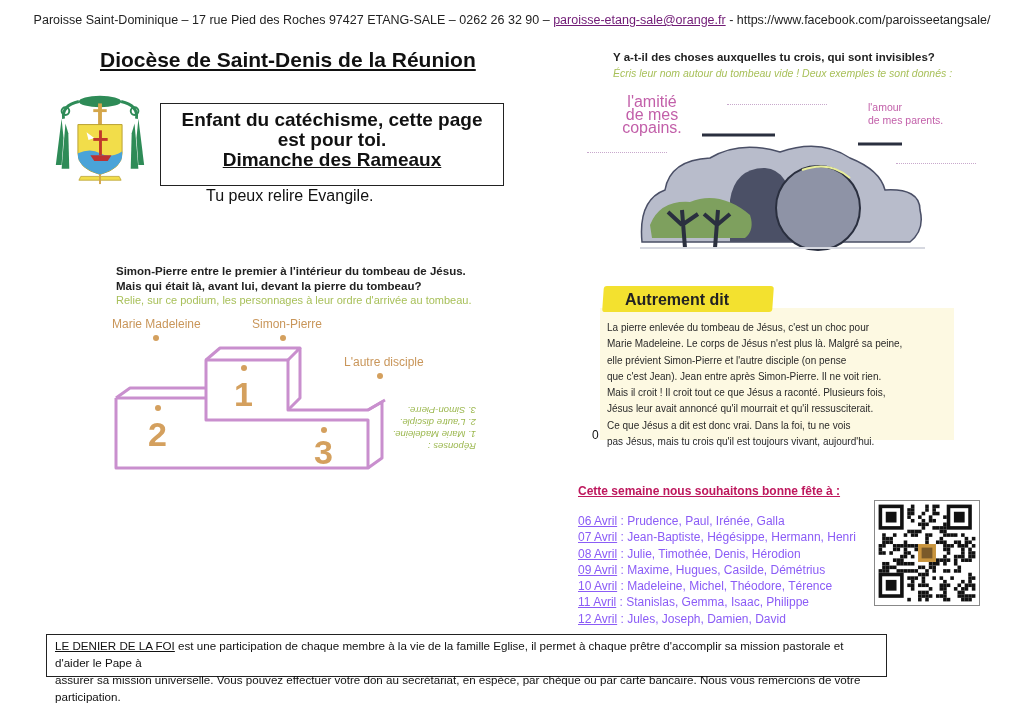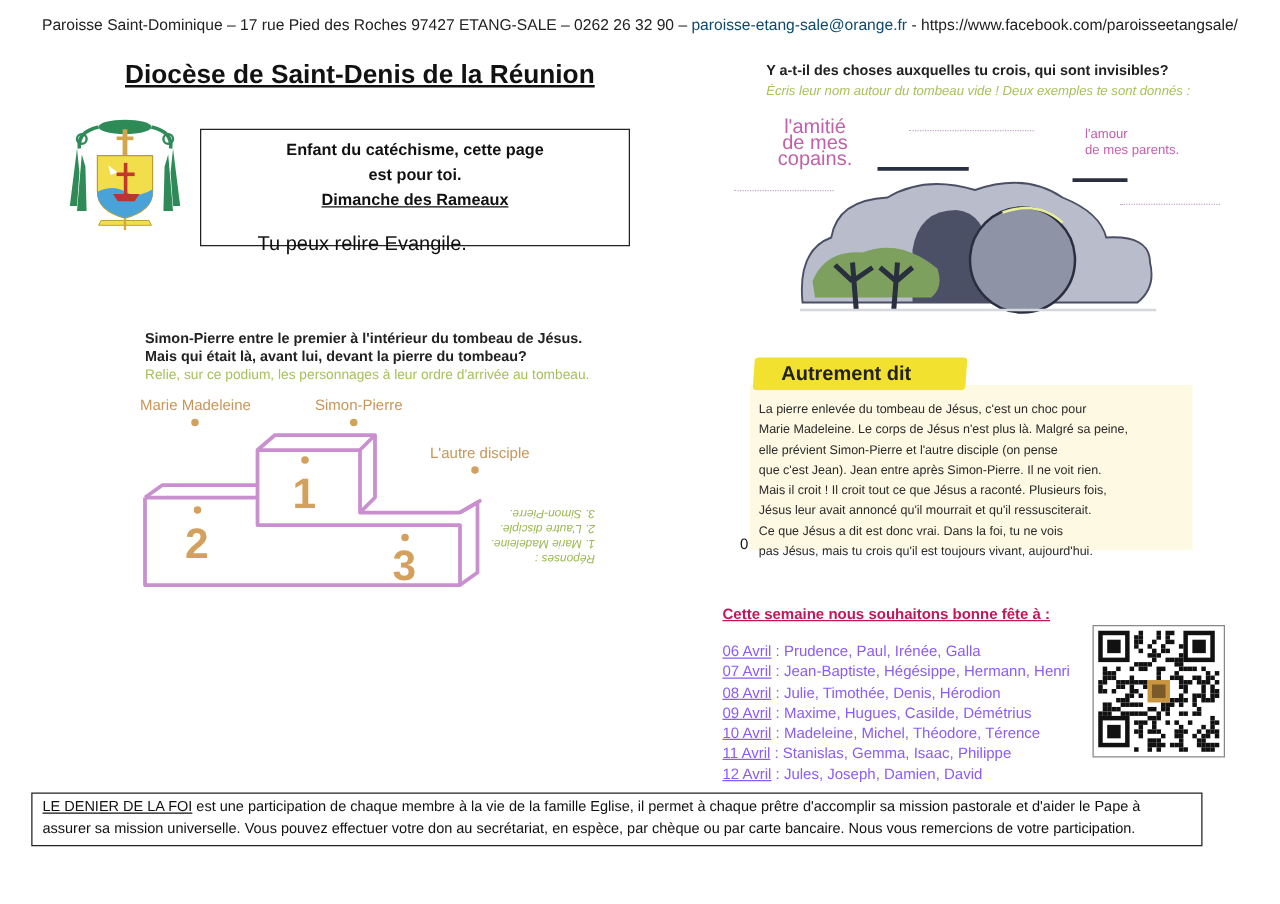--- a/index.html
+++ b/index.html
@@ -1,22 +1,22 @@
 <!DOCTYPE html>
 <html><head>
   <meta charset="utf-8">
   <style>
     html, body { margin:0; padding:0; background:#ffffff; }
     body { width:1024px; height:723px; position:relative; overflow:hidden; font-family:"Liberation Sans", sans-serif; color:#111; }
     .abs { position:absolute; }
     .header-line { left:0; top:13px; width:1024px; text-align:center; font-size:12.5px; color:#222; }
-    .header-line a { color:#0c4a6e; }
+    .header-line a { color:#701a75; text-decoration:underline; }
     .diocese { left:100px; top:48px; font-size:21px; font-weight:bold; text-decoration:underline; color:#111; }
     .coat { left:52px; top:90px; width:96px; height:96px; }
-    .kidbox { left:160px; top:103px; width:344px; height:94px; border:1.5px solid #222; box-sizing:border-box; text-align:center; font-size:13px; font-weight:bold; line-height:20px; padding-top:6px; }
+    .kidbox { left:160px; top:103px; width:344px; height:83px; border:1.5px solid #222; box-sizing:border-box; text-align:center; font-size:19px; font-weight:bold; line-height:20px; padding-top:6px; }
     .kidbox .u { text-decoration:underline; }
     .relire { left:206px; top:187px; font-size:16px; color:#111; }
     .q1 { left:116px; top:264px; font-size:11.5px; font-weight:bold; color:#222; line-height:15px; }
     .q1-hint { left:116px; top:294px; font-size:11px; color:#a8c05a; }
     .podium-svg { left:100px; top:310px; width:380px; height:180px; }
     .pod-label { font-family:"Liberation Sans", sans-serif; font-size:12px; fill:#c9965a; }
     .pod-num { font-family:"Liberation Sans", sans-serif; font-size:34px; font-weight:bold; fill:#d4a05e; }
     .answers { left:390px; top:404px; width:86px; transform:rotate(180deg); font-size:9.5px; font-style:italic; color:#9cb850; line-height:12px; }
     .q2 { left:613px; top:51px; font-size:11.5px; font-weight:bold; color:#222; }
     .q2-hint { left:613px; top:67px; font-size:10.5px; font-style:italic; color:#a8c05a; }
@@ -26,21 +26,21 @@
     .tomb-svg { left:580px; top:130px; width:400px; height:130px; }
     .autrement-box { left:600px; top:308px; width:354px; height:132px; background:#fdf9e2; }
     .autrement-title { left:603px; top:286px; width:170px; height:26px; background:#f3e12f; border-radius:3px; transform:skewX(-4deg); }
     .autrement-title-text { left:625px; top:291px; font-size:16px; font-weight:bold; color:#222; }
     .autrement-text { left:607px; top:320px; width:350px; font-size:10px; line-height:16.3px; color:#2a2a2a; }
     .zero { left:592px; top:428px; font-size:12px; color:#111; }
     .fete-title { left:578px; top:484px; font-size:12px; font-weight:bold; text-decoration:underline; color:#be185d; }
     .fete-list { left:578px; top:513px; font-size:12px; line-height:16.3px; color:#8b5cf6; }
     .fete-list .d { text-decoration:underline; }
     .qr { left:874px; top:500px; width:106px; height:106px; border:1px solid #888; box-sizing:border-box; background:#fff; }
-    .denier { left:25px; top:634px; width:937px; height:43px; border:1.5px solid #222; box-sizing:border-box; font-size:11.6px; line-height:17px; padding:2px 8px; color:#111; }
+    .denier { left:46px; top:634px; width:841px; height:43px; border:1.5px solid #222; box-sizing:border-box; font-size:11.6px; line-height:17px; padding:2px 8px; color:#111; }
     .denier .u { text-decoration:underline; }
   </style>
 </head>
 <body>
 
 <div class="abs header-line">
   <span>Paroisse Saint-Dominique – 17 rue Pied des Roches 97427 ETANG-SALE – 0262 26 32 90 – </span><a>paroisse-etang-sale@orange.fr</a><span> - </span><span>https://www.facebook.com/paroisseetangsale/</span>
 </div>
 
 <div class="abs diocese">Diocèse de Saint-Denis de la Réunion</div>

